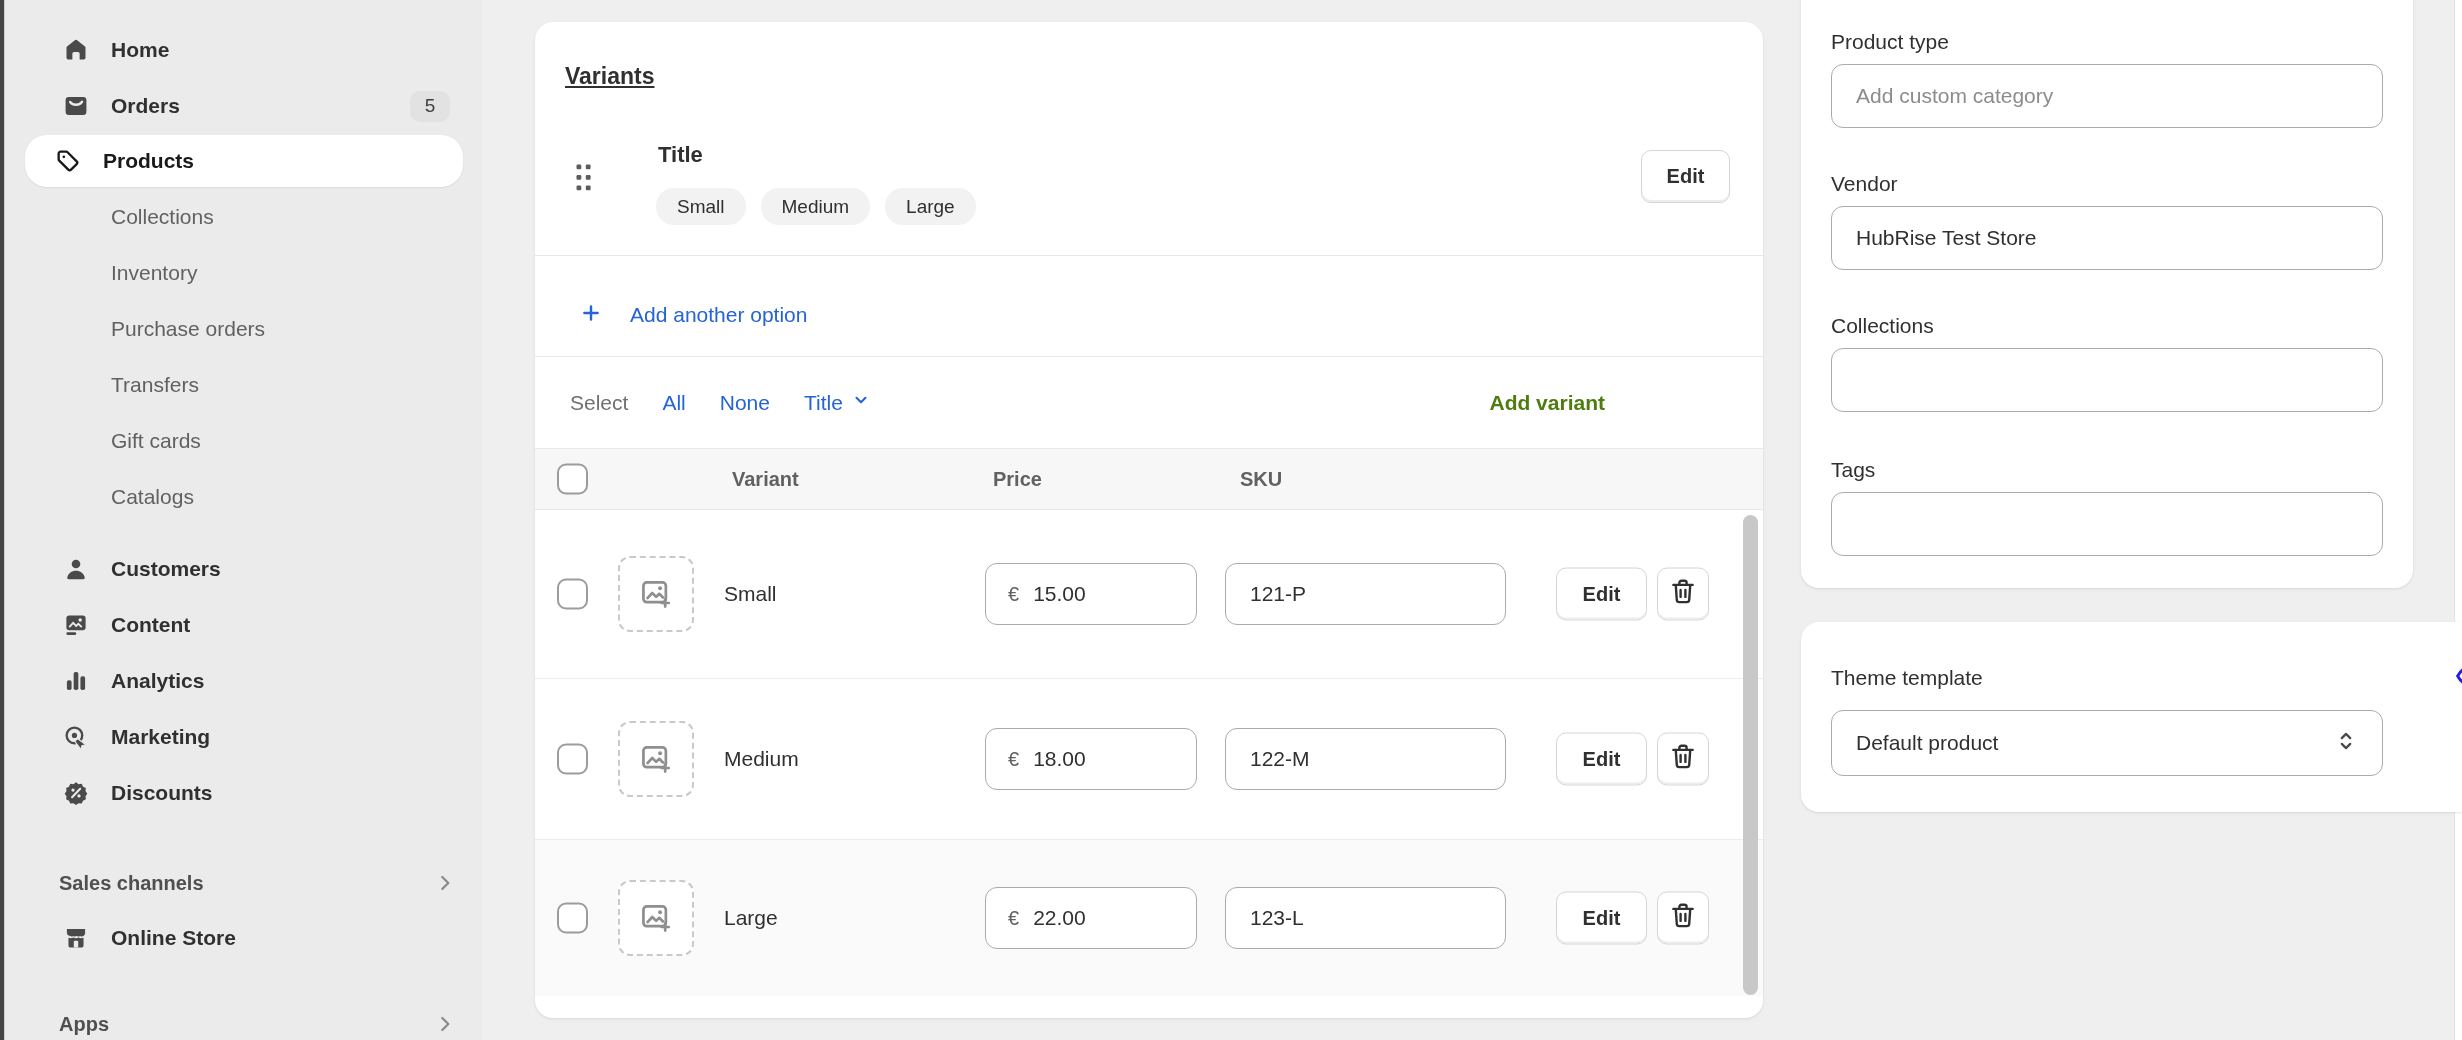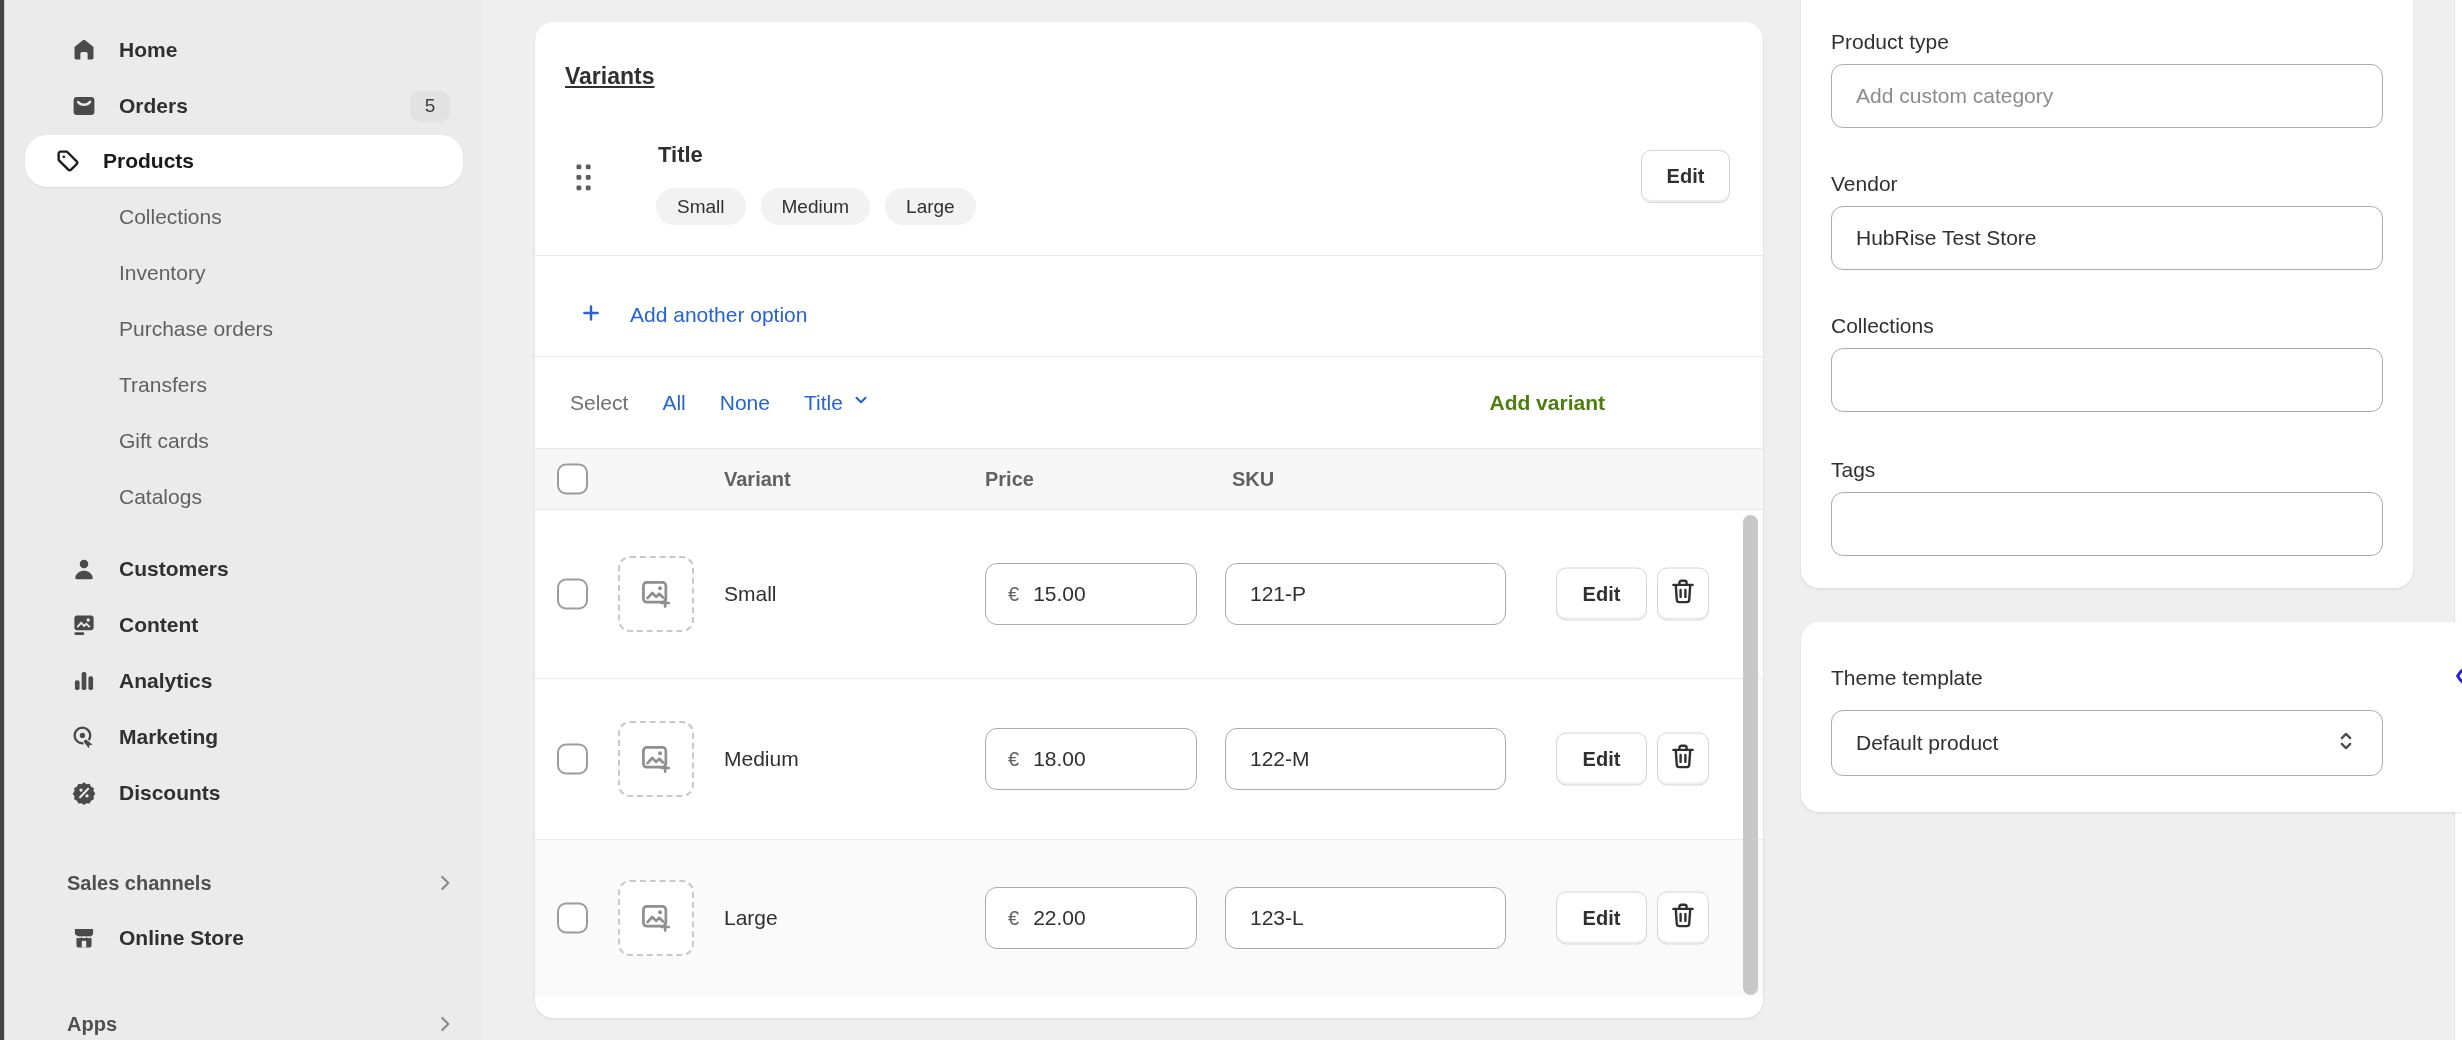--- a/index.html
+++ b/index.html
@@ -5,21 +5,21 @@
   * { margin:0; padding:0; box-sizing:border-box; }
   html,body { width:2462px; height:1040px; overflow:hidden; }
   body {
     font-family:"Liberation Sans","DejaVu Sans",sans-serif;
     background:#efefef; color:#303030; display:flex;
   }
   
   .win-edge { width:5px; height:100%; background:#454545; border-right:1px solid #cfcfcf; flex:0 0 auto; }
   
   .sidebar { width:477px; height:100%; background:#ebebeb; position:relative; flex:0 0 auto; }
-  .nav-row { position:absolute; left:16px; right:0; height:56px; display:flex; align-items:center; cursor:pointer; }
+  .nav-row { position:absolute; left:8px; right:0; height:56px; display:flex; align-items:center; cursor:pointer; }
   .nav-ic { position:absolute; left:50px; width:26px; height:26px; display:flex; align-items:center; justify-content:center; }
   .nav-ic svg { width:26px; height:26px; }
   .nav-lbl { position:absolute; left:98px; font-size:21px; font-weight:600; color:#303030; }
   .nav-sub .nav-lbl { font-weight:500; color:#616161; }
   .nav-pill { position:absolute; left:20px; width:438px; height:52px; background:#fff; border-radius:22px;
               box-shadow:0 1px 2px rgba(0,0,0,.07); display:flex; align-items:center; cursor:pointer; }
   .nav-pill .nav-ic { left:30px; }
   .nav-pill .nav-lbl { left:78px; font-weight:700; color:#1a1a1a; }
   .badge { position:absolute; right:32px; min-width:40px; height:31px; background:#e2e2e2; border-radius:10px;
            display:flex; align-items:center; justify-content:center; font-size:19px; color:#3f3f3f; }
@@ -41,21 +41,21 @@
   .opt-edit { position:absolute; left:1106px; top:128px; width:89px; height:53px; }
   .divider { position:absolute; left:0; right:0; height:1px; background:#e8e8e8; }
   .add-opt { position:absolute; left:45px; top:271px; height:44px; display:flex; align-items:center; gap:28px;
              color:#2563d7; font-size:21px; cursor:pointer; }
   .sel-row { position:absolute; left:0; right:0; top:335px; height:91px; display:flex; align-items:center; }
   .sel-row .lbl { margin-left:35px; font-size:21px; color:#707070; }
   .sel-link { margin-left:34px; font-size:21px; color:#2563d7; cursor:pointer; display:flex; align-items:center; gap:8px; }
   .add-variant { position:absolute; right:158px; font-size:21px; color:#4d7c0f; cursor:pointer;font-weight:bold; }
   .thead { position:absolute; left:0; right:0; top:426px; height:62px; background:#f7f7f7;
            border-top:1px solid #e8e8e8; border-bottom:1px solid #e8e8e8; }
-  .th { position:absolute; top:50%; transform:translateY(-50%); font-size:20px; font-weight:600; color:#616161; }
+  .th { position:absolute; top:50%; transform:translateY(-50%); font-size:20px; font-weight:600; color:#616161;margin-left:8px; }
   .cb { position:absolute; left:22px; top:50%; transform:translateY(-50%); width:31px; height:31px; background:#fff;
         border:2px solid #9c9c9c; border-radius:9px; cursor:pointer; }
   .vrow { position:absolute; left:0; right:0; }
   .vrow.alt { background:#fafafa; }
   .rowline { border-bottom:1px solid #ececec; }
   .thumb { position:absolute; left:83px; top:50%; transform:translateY(-50%); width:76px; height:76px;
            border:2px dashed #c9c9c9; border-radius:12px; background:#fff; display:flex; align-items:center; justify-content:center; cursor:pointer; }
   .vname { position:absolute; left:189px; top:50%; transform:translateY(-50%); font-size:21px; color:#303030; }
   .input-box { position:absolute; top:50%; transform:translateY(-50%); height:62px; background:#fff;
                border:1.5px solid #ababab; border-radius:12px; display:flex; align-items:center; }

